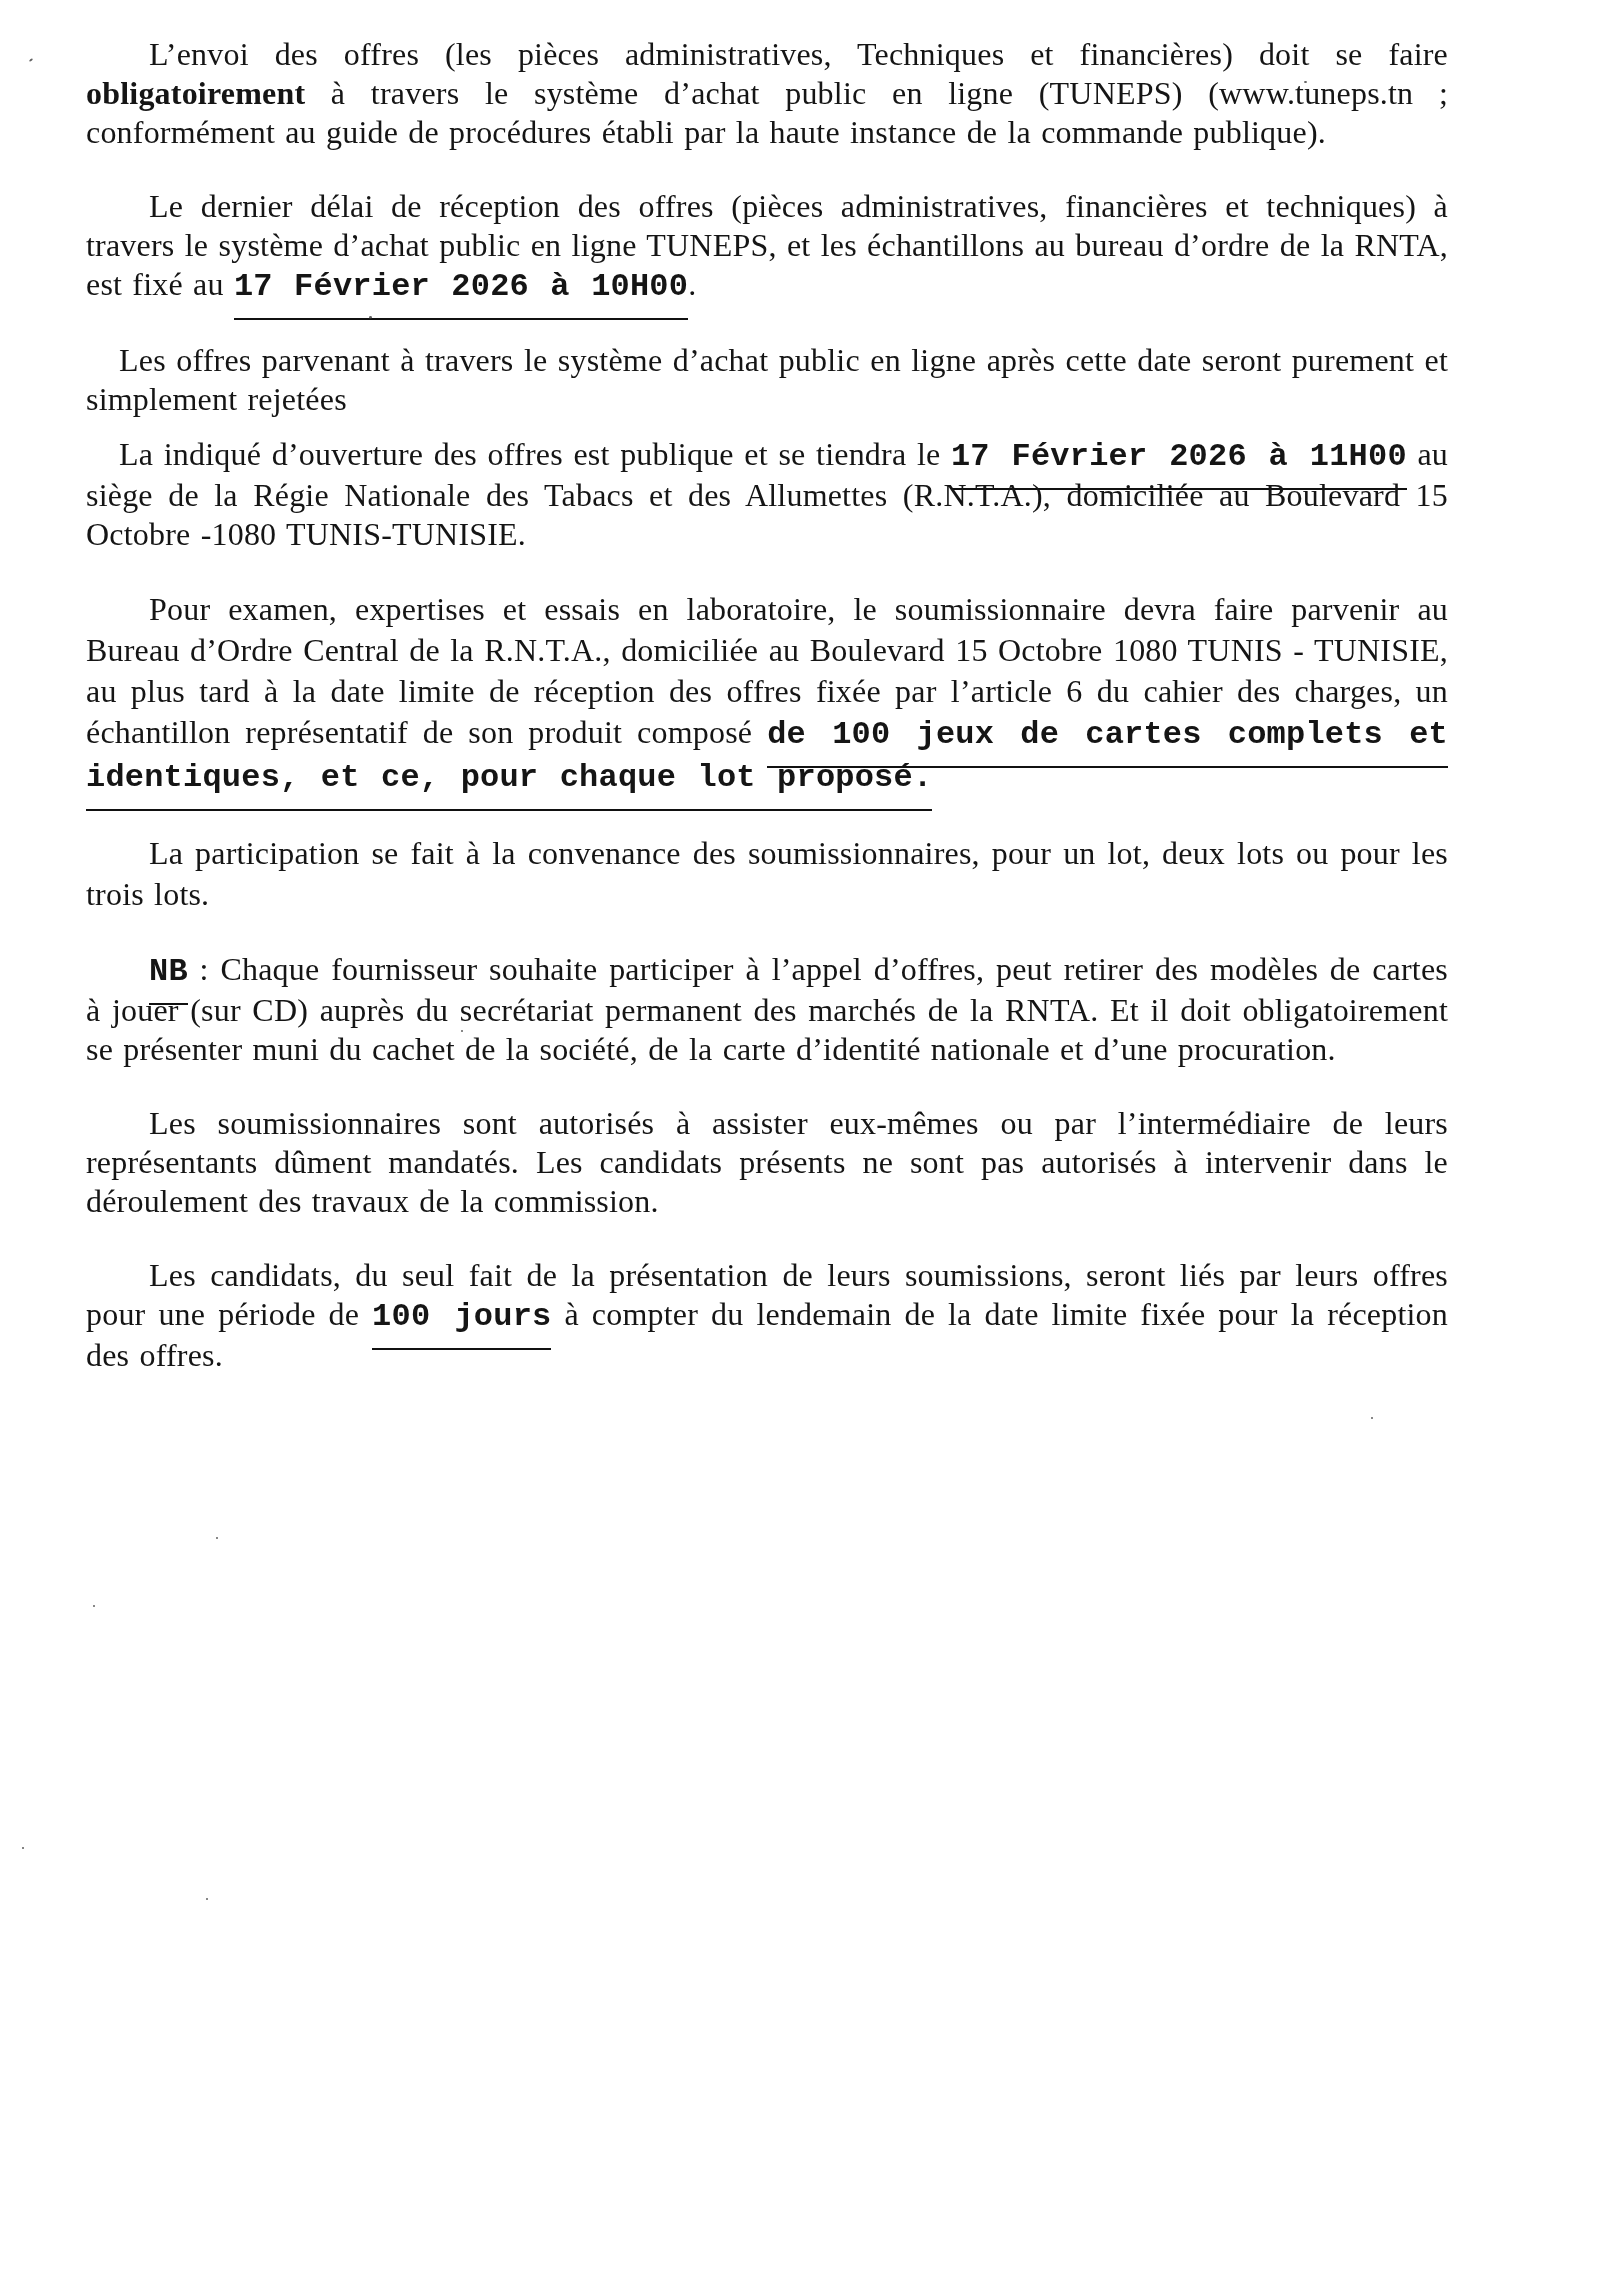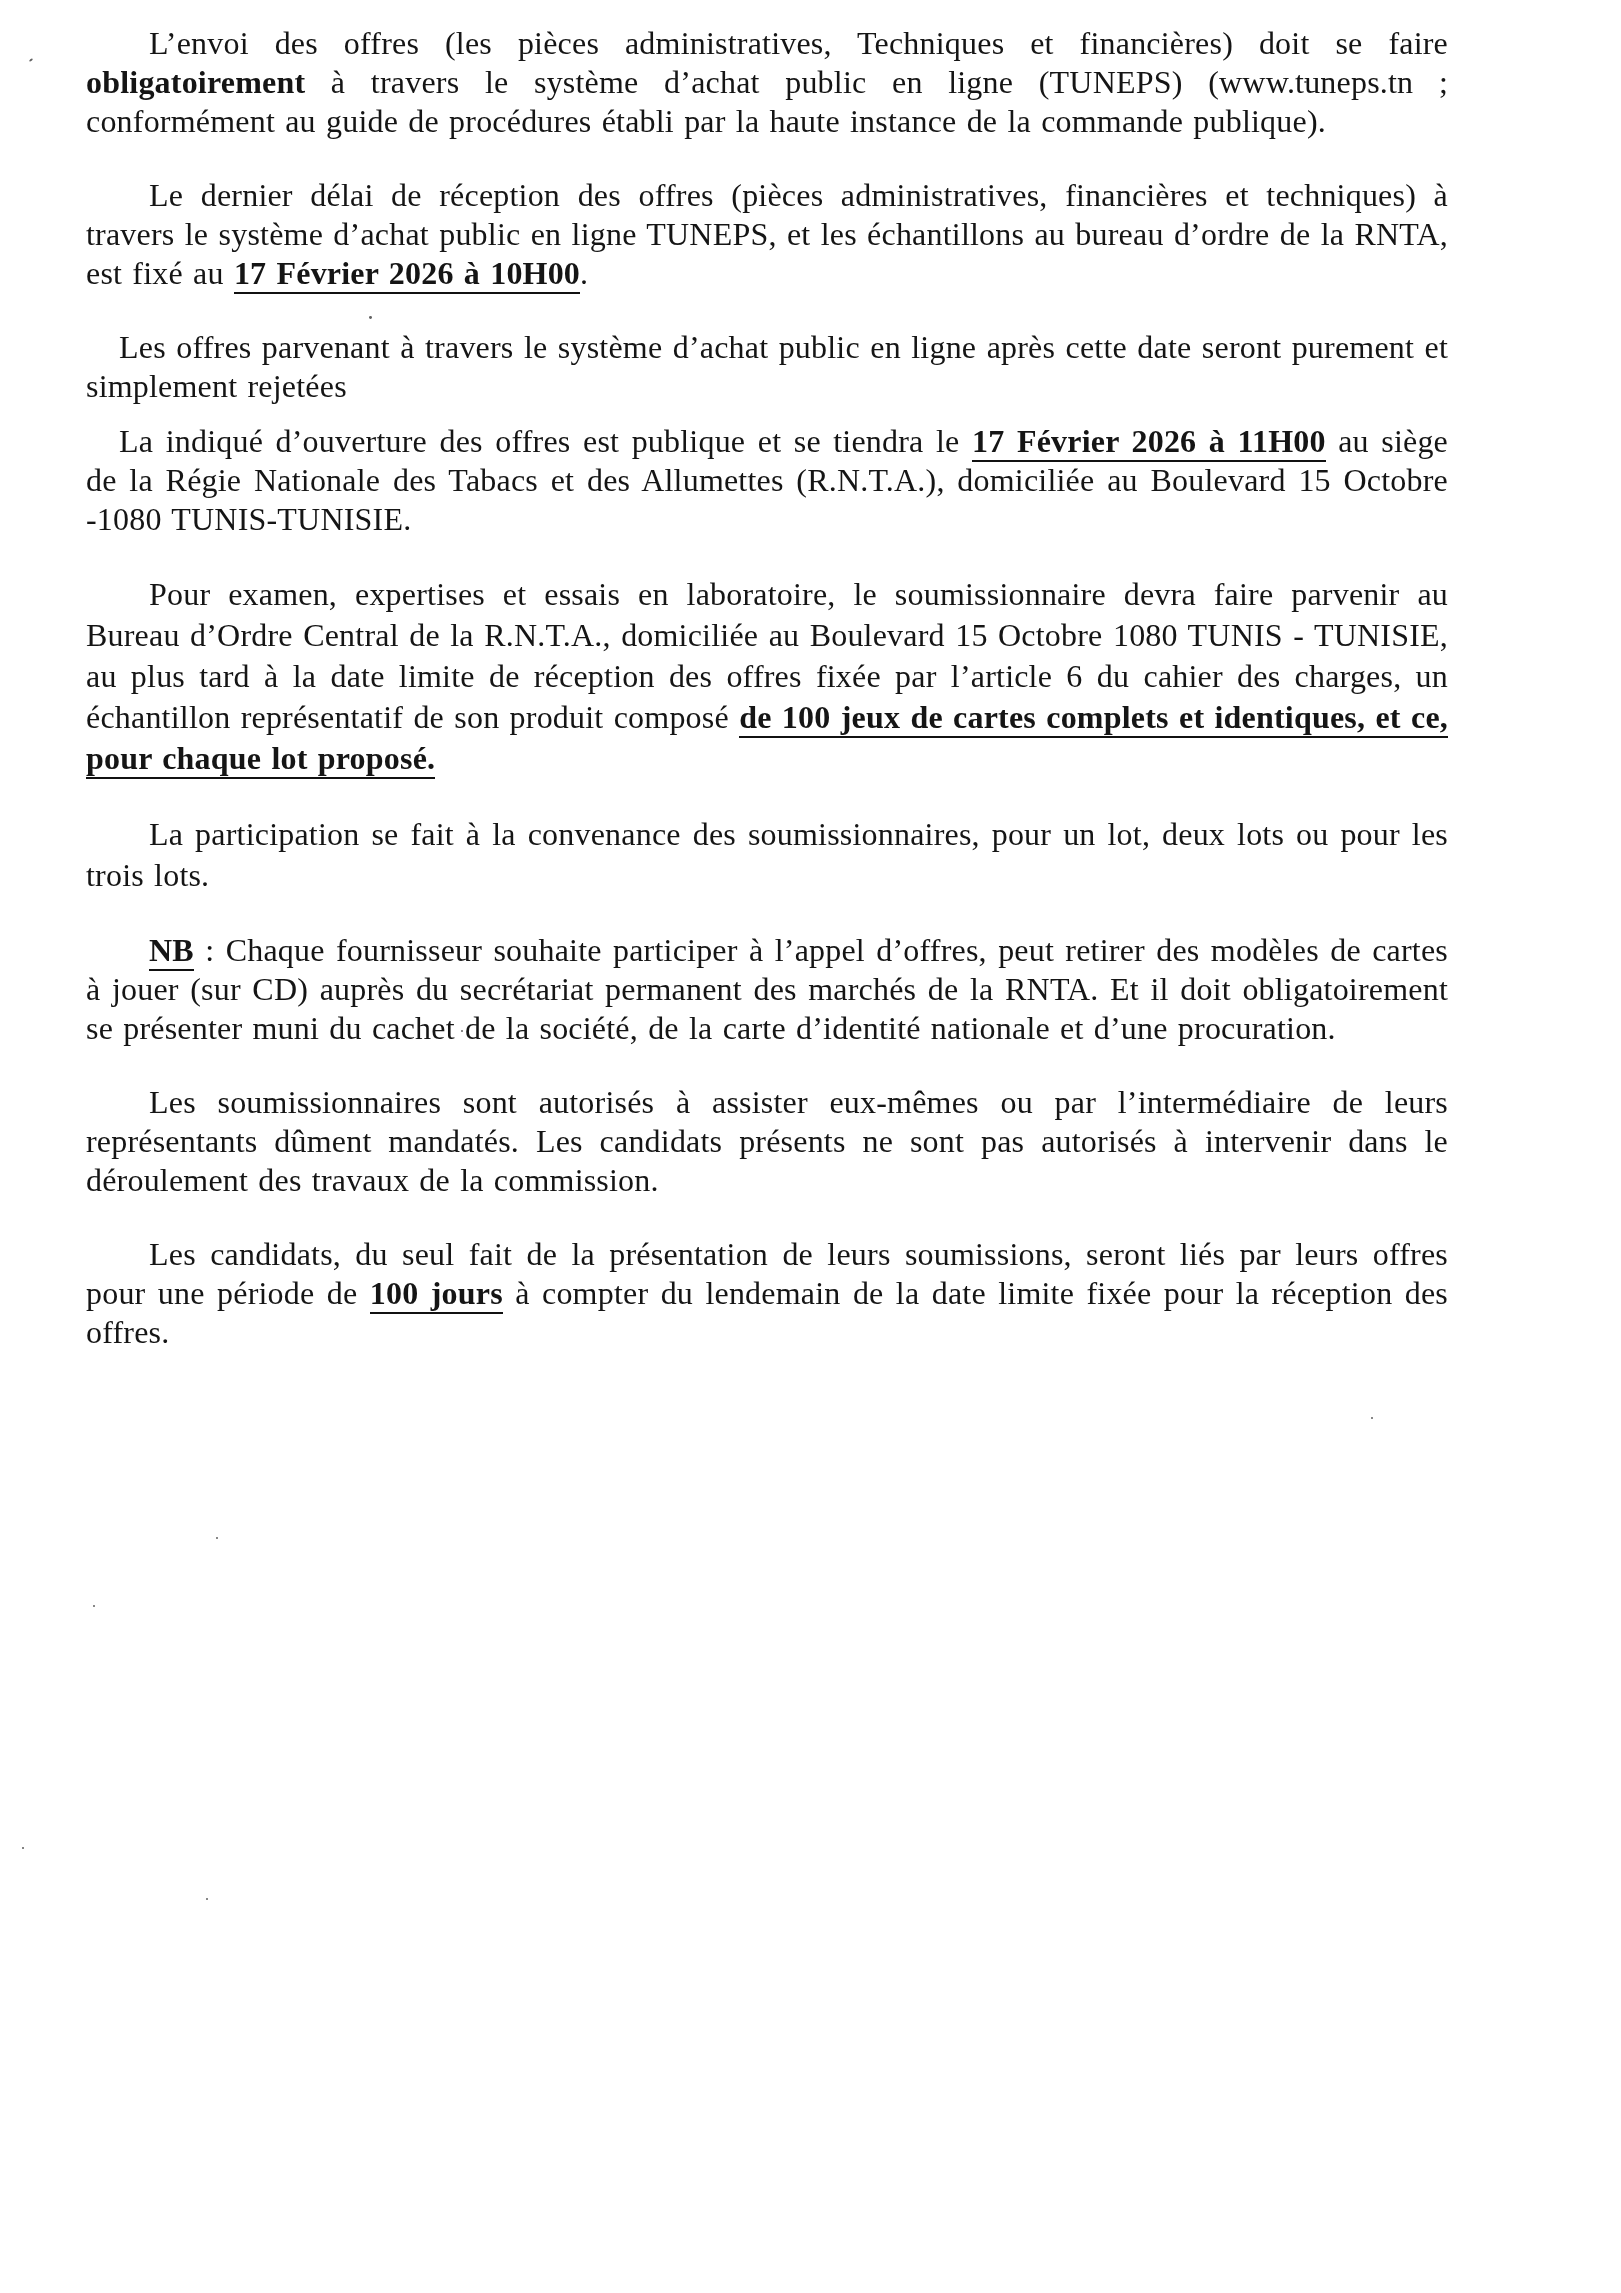--- a/index.html
+++ b/index.html
@@ -11,21 +11,21 @@
     width: 1621px;
     height: 2294px;
     position: relative;
     font-family: "Liberation Serif", "DejaVu Serif", serif;
     color: #151515;
     overflow: hidden;
   }
   .doc-body {
     position: absolute;
     left: 86px;
-    top: 24px;
+    top: 35px;
     width: 1362px;
     font-size: 32px;
     line-height: 39px;
     text-align: justify;
     letter-spacing: 0.2px;
     word-spacing: 2px;
   }
   .doc-body p {
     margin: 35px 0 0 0;
     text-indent: 63px;
@@ -35,21 +35,22 @@
   .doc-body p:nth-of-type(3),
   .doc-body p:nth-of-type(4) { text-indent: 33px; }
   .doc-body p:nth-of-type(4) { margin-top: 16px; }
   
   .doc-body p:nth-of-type(5),
   .doc-body p:nth-of-type(6) { line-height: 41px; }
 
   .b { font-weight: bold; }
   .u {
     border-bottom: 2.9px solid #111;
-    padding-bottom: 1px;
+    padding-bottom: 13px;
+    font-family: Liberation Mono, monospace;
   }
 
   
   .speck {
     position: absolute;
     background: #3a3a3a;
     border-radius: 50%;
     width: 2.9px;
     height: 2.9px;
     opacity: 0.8;

